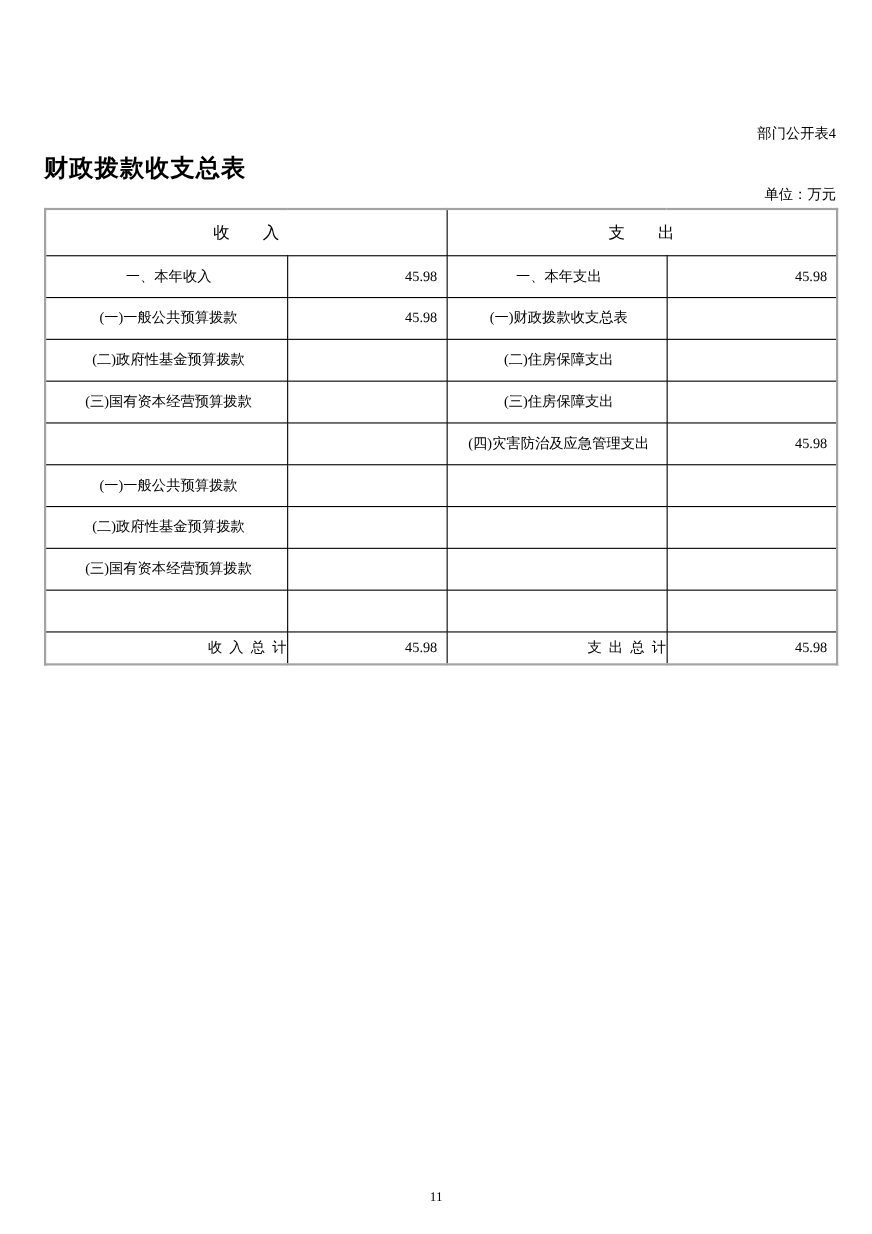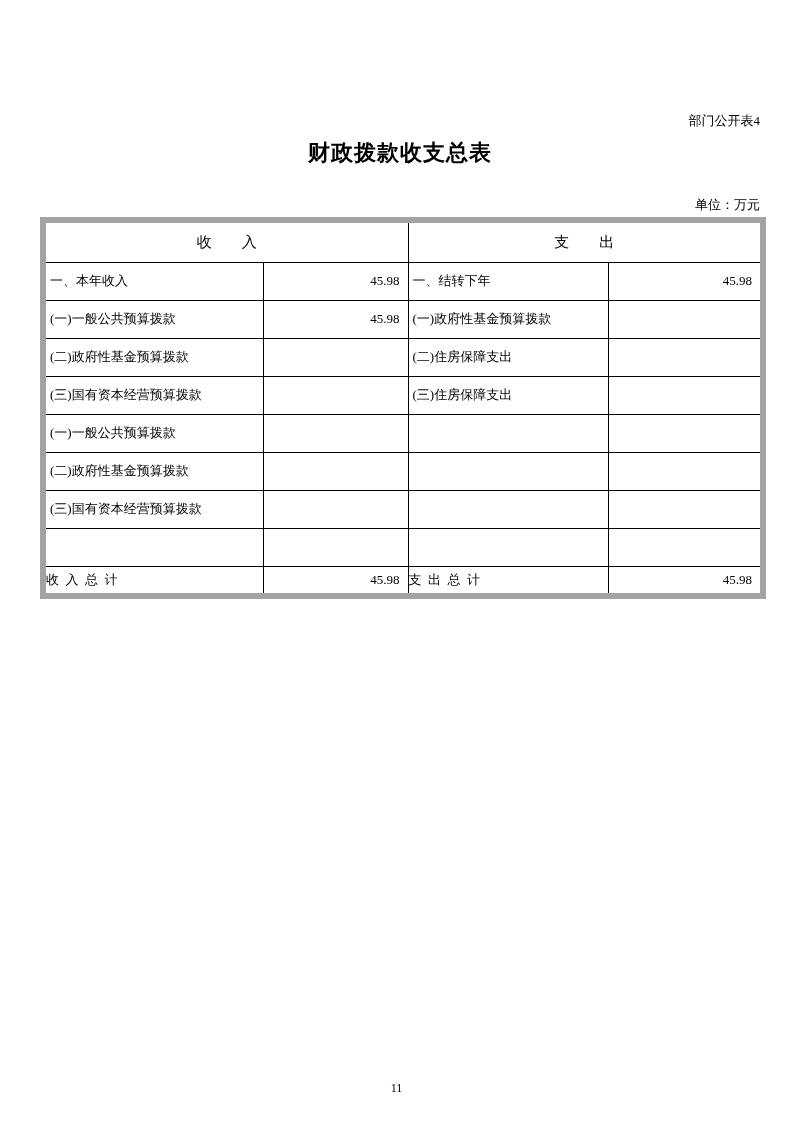--- a/index.html
+++ b/index.html
@@ -11,54 +11,54 @@
     font-family: "Liberation Serif", serif;
     color: #000;
   }
   .page { padding: 112px 33px 0 40px; border-radius: 16px; }
   .doc-label {
     text-align: right;
     font-size: 13px;
     height: 18px;
   }
   .title {
-    text-align: center;
+    text-align: left;
     font-size: 22px;
     font-weight: bold;
     font-family: "Liberation Sans", sans-serif;
     letter-spacing: 1px;
     margin-top: 8px;
   }
   .unit-label {
     text-align: right;
     font-size: 13px;
-    margin-top: 28px;
+    margin-top: 0;
     margin-bottom: 3px;
   }
   table.budget {
     width: 720px;
     border-collapse: collapse;
     table-layout: fixed;
-    border: 6px solid #a3a3a3;
+    border: 2px solid #a3a3a3;
   }
   table.budget th, table.budget td {
     border: 1px solid #000;
     font-size: 13px;
     font-weight: normal;
     vertical-align: middle;
     overflow: hidden;
   }
   .pre { white-space: pre; }
   tr.group-header-row th { height: 42px; text-align: center; font-size: 15px; }
   tr.col-header-row th { height: 42px; text-align: center; font-size: 13px; }
   tr.data-row { height: 38px; }
   tr.total-row { height: 30px; }
-  td.item-cell { text-align: left; padding-left: 4px; font-family: Liberation Serif, serif; }
+  td.item-cell { text-align: center; padding-left: 4px; font-family: Liberation Serif, serif; }
   td.value-cell { text-align: right; padding-right: 8px; }
-  td.total-label { text-align: left; padding-left: 0; }
+  td.total-label { text-align: right; padding-left: 0; }
   .page-number {
     position: absolute;
     left: 0;
     right: 0;
     bottom: 26px;
     text-align: center;
     font-size: 12px;
     margin-top: 12px;
   }
 </style>
@@ -83,40 +83,46 @@
     <thead>
       <tr class="group-header-row">
         <th colspan="2" class="pre">收　　入</th>
         <th colspan="2" class="pre">支　　出</th>
       </tr>
     </thead>
     <tbody>
       <tr class="data-row">
         <td class="item-cell">一、本年收入</td>
         <td class="value-cell">45.98</td>
-        <td class="item-cell">一、结转下年</td>
+        <td class="item-cell">一、本年支出</td>
         <td class="value-cell">45.98</td>
       </tr>
       <tr class="data-row">
         <td class="item-cell">(一)一般公共预算拨款</td>
         <td class="value-cell">45.98</td>
-        <td class="item-cell">(一)政府性基金预算拨款</td>
+        <td class="item-cell">(一)财政拨款收支总表</td>
         <td class="value-cell"></td>
       </tr>
       <tr class="data-row">
         <td class="item-cell">(二)政府性基金预算拨款</td>
         <td class="value-cell"></td>
         <td class="item-cell">(二)住房保障支出</td>
         <td class="value-cell"></td>
       </tr>
       <tr class="data-row">
         <td class="item-cell">(三)国有资本经营预算拨款</td>
         <td class="value-cell"></td>
         <td class="item-cell">(三)住房保障支出</td>
         <td class="value-cell"></td>
+      </tr>
+      <tr class="data-row">
+        <td class="item-cell"></td>
+        <td class="value-cell"></td>
+        <td class="item-cell">(四)灾害防治及应急管理支出</td>
+        <td class="value-cell">45.98</td>
       </tr>
       <tr class="data-row">
         <td class="item-cell">(一)一般公共预算拨款</td>
         <td class="value-cell"></td>
         <td class="item-cell"></td>
         <td class="value-cell"></td>
       </tr>
       <tr class="data-row">
         <td class="item-cell">(二)政府性基金预算拨款</td>
         <td class="value-cell"></td>

